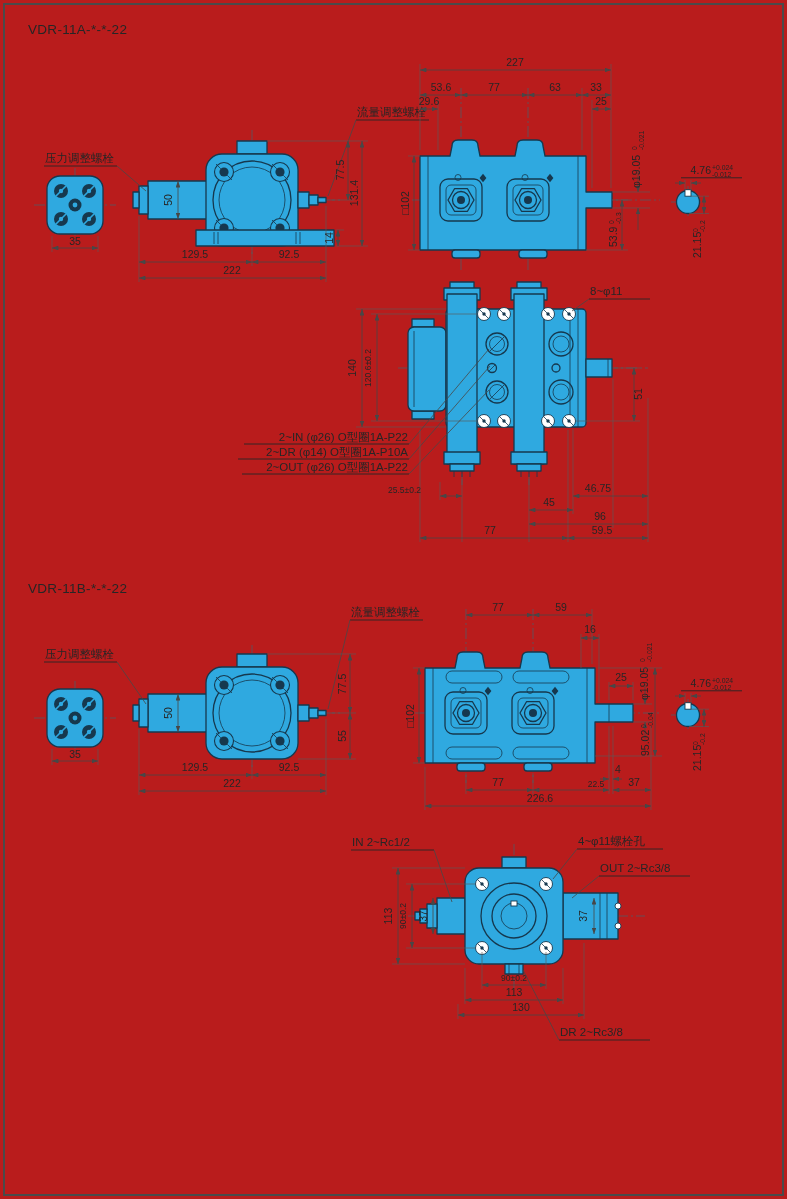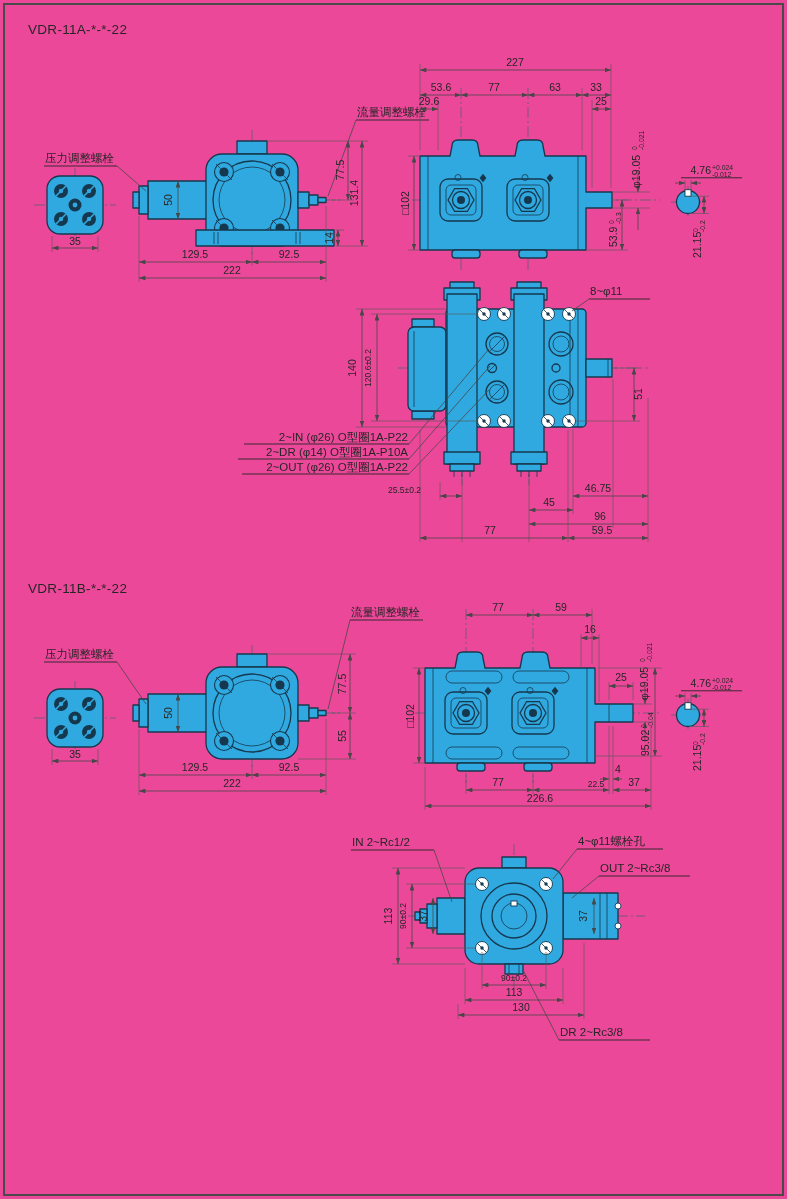--- a/index.html
+++ b/index.html
@@ -1,16 +1,16 @@
 <!DOCTYPE html>
 <html><head>
 <meta charset="utf-8">
 <style>
   html,body{margin:0;padding:0;background:#fff;}
-  #stage{position:relative;width:787px;height:1199px;background:#ec4899;font-family:"Liberation Sans",sans-serif;text-align:center;}
+  #stage{position:relative;width:787px;height:1199px;background:#b91c1c;font-family:"Liberation Sans",sans-serif;text-align:center;}
   svg{display:block;}
   text{font-family:"Liberation Sans","DejaVu Sans",sans-serif;fill:#262626;}
   .ttl{font-size:13.5px;letter-spacing:.3px;}
   .dt{font-size:10.5px;}
   .dts{font-size:6.8px;}
   .dt8{font-size:8.5px;}
   .lb{font-size:11.5px;}
   .mid{text-anchor:middle;}
   .end{text-anchor:end;}
   .pf{fill:#2fa9e0;stroke:#16384e;stroke-width:1.3;stroke-linejoin:round;}

